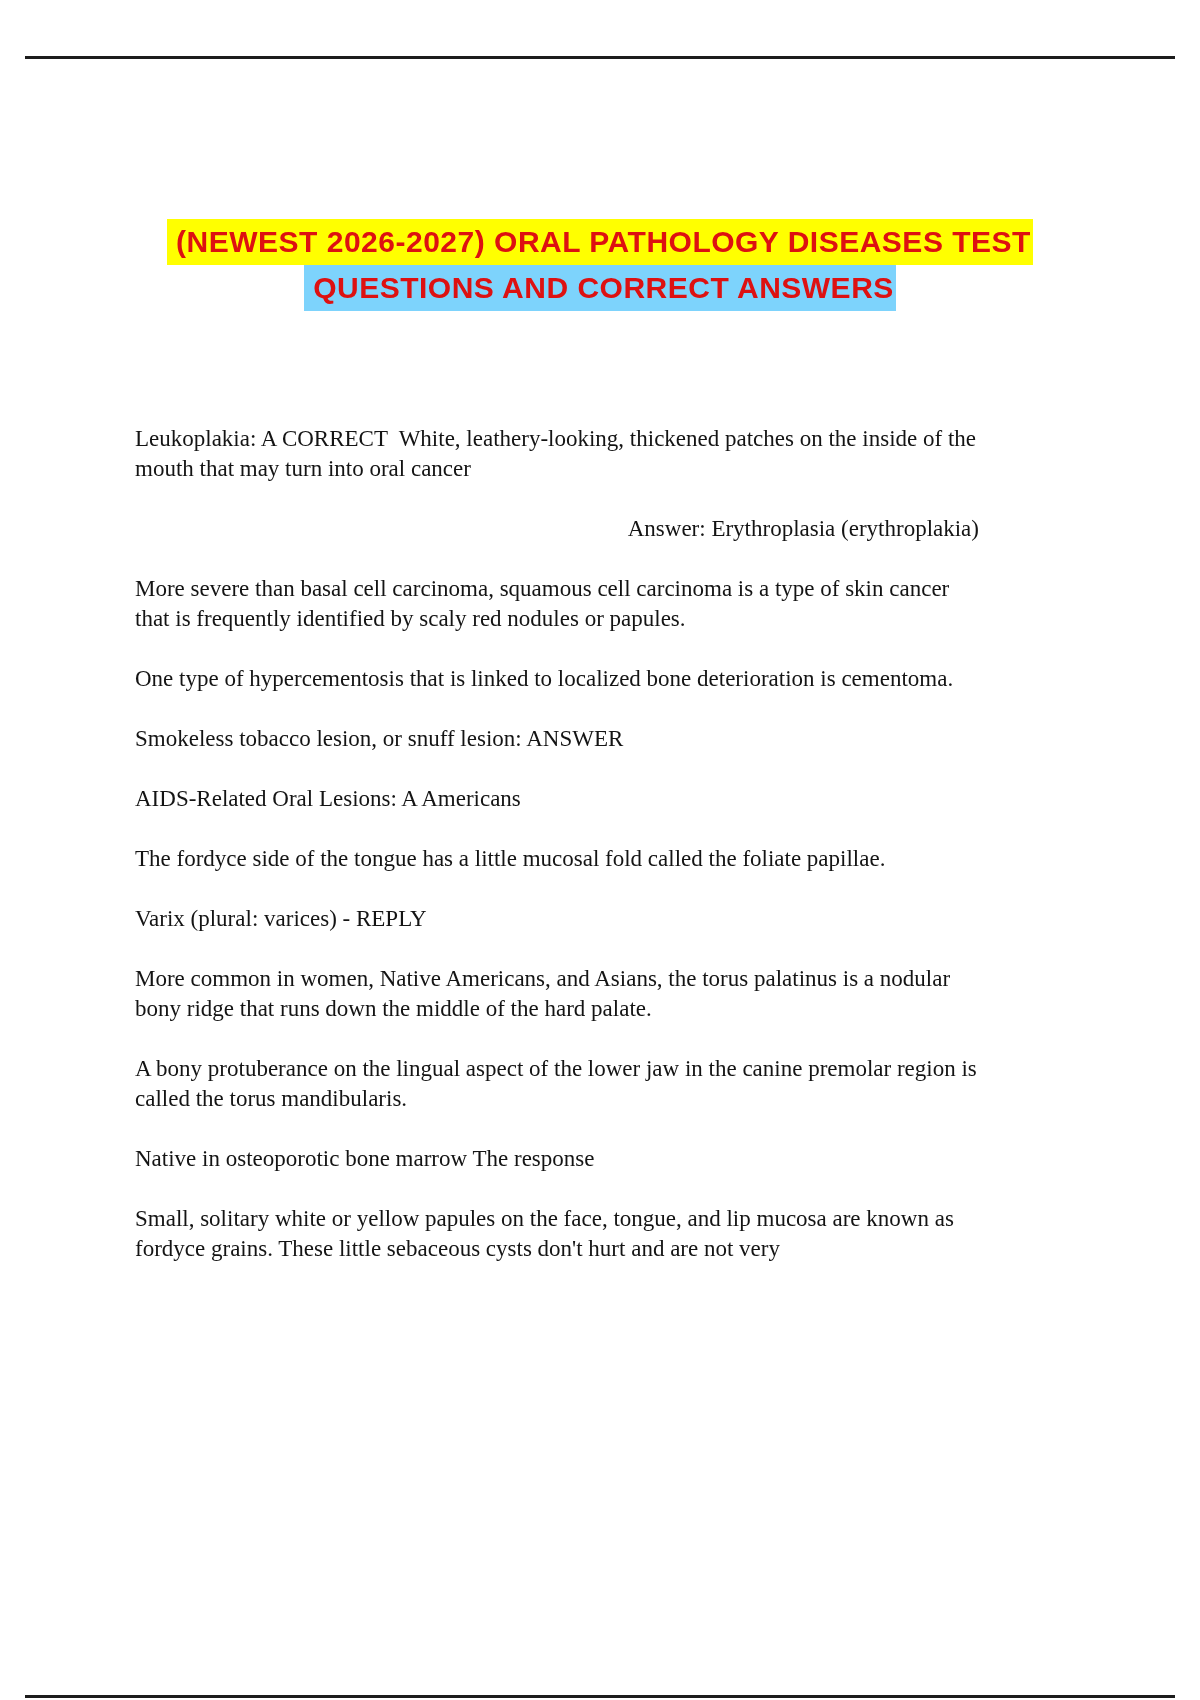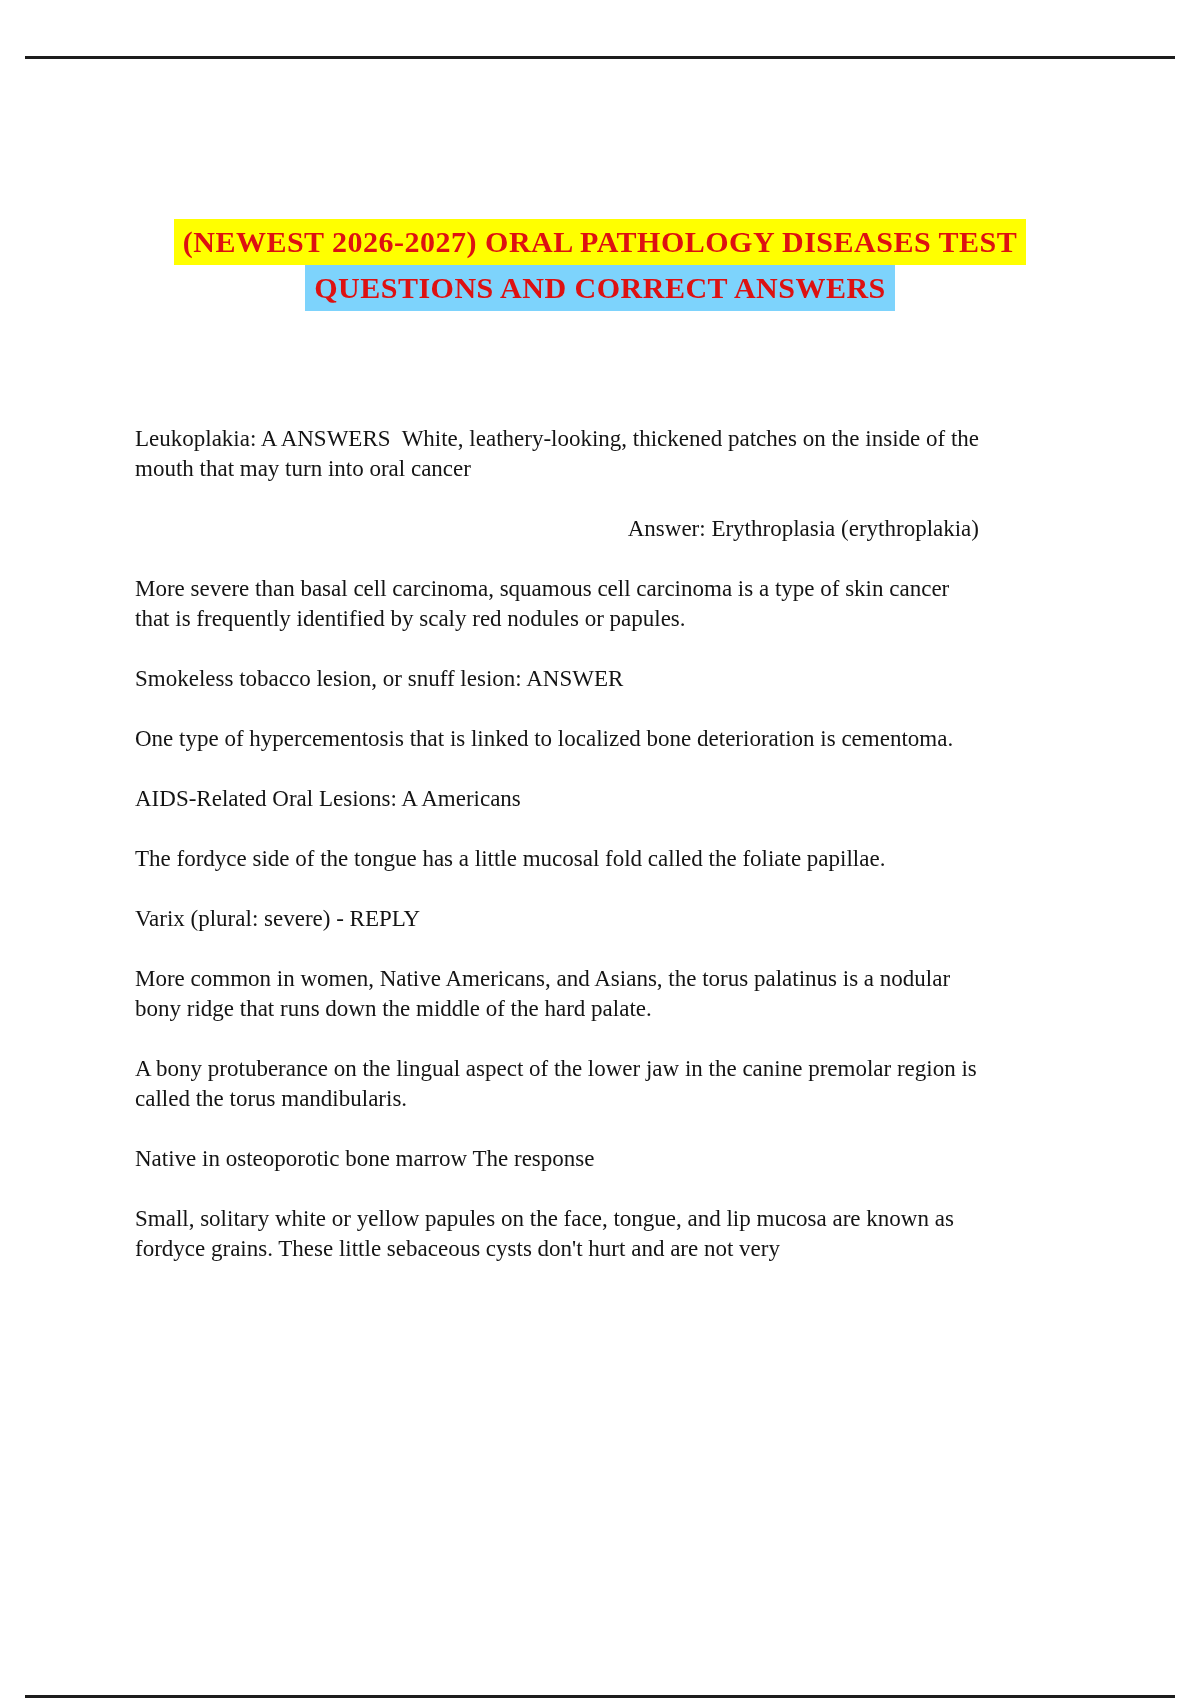--- a/index.html
+++ b/index.html
@@ -32,22 +32,21 @@
     right: 0;
     text-align: center;
     font-family: "Liberation Sans", sans-serif;
     font-weight: 900;
     font-size: 30px;
     line-height: 43px;
     letter-spacing: 0.5px;
   }
   .title-line {
     display: inline-block;
-    padding: 1px 9px 2px 9px;
-    font-family: Liberation Serif, serif;
+    padding: 1px 2px 2px 9px;
   }
 
   .content {
     position: absolute;
     top: 424px;
     left: 135px;
     width: 844px;
     font-size: 23px;
     line-height: 30px;
     color: #141414;
@@ -67,28 +66,28 @@
 <div class="page">
 
   <div class="rule rule-top"></div>
 
   <div class="title-block">
     <span class="title-line" style="color: rgb(221, 17, 17); background-color: rgb(255, 255, 0);">(NEWEST 2026-2027) ORAL PATHOLOGY DISEASES TEST</span><br>
     <span class="title-line" style="color: rgb(221, 17, 17); background-color: #7dd3fc;">QUESTIONS AND CORRECT ANSWERS</span>
   </div>
 
   <div class="content">
-      <p>Leukoplakia: A ANSWERS  White, leathery-looking, thickened patches on the inside of the mouth that may turn into oral cancer</p>
+      <p>Leukoplakia: A CORRECT  White, leathery-looking, thickened patches on the inside of the mouth that may turn into oral cancer</p>
       <p class="gap-after">Answer: Erythroplasia (erythroplakia)</p>
       <p>More severe than basal cell carcinoma, squamous cell carcinoma is a type of skin cancer that is frequently identified by scaly red nodules or papules.</p>
+      <p>One type of hypercementosis that is linked to localized bone deterioration is cementoma.</p>
       <p>Smokeless tobacco lesion, or snuff lesion: ANSWER</p>
-      <p>One type of hypercementosis that is linked to localized bone deterioration is cementoma.</p>
       <p>AIDS-Related Oral Lesions: A Americans</p>
       <p>The fordyce side of the tongue has a little mucosal fold called the foliate papillae.</p>
-      <p>Varix (plural: severe) - REPLY</p>
+      <p>Varix (plural: varices) - REPLY</p>
       <p>More common in women, Native Americans, and Asians, the torus palatinus is a nodular bony ridge that runs down the middle of the hard palate.</p>
       <p>A bony protuberance on the lingual aspect of the lower jaw in the canine premolar region is called the torus mandibularis.</p>
       <p>Native in osteoporotic bone marrow The response</p>
       <p>Small, solitary white or yellow papules on the face, tongue, and lip mucosa are known as fordyce grains. These little sebaceous cysts don't hurt and are not very</p>
     </div>
 
   <div class="rule rule-bottom"></div>
 
 </div>
 

